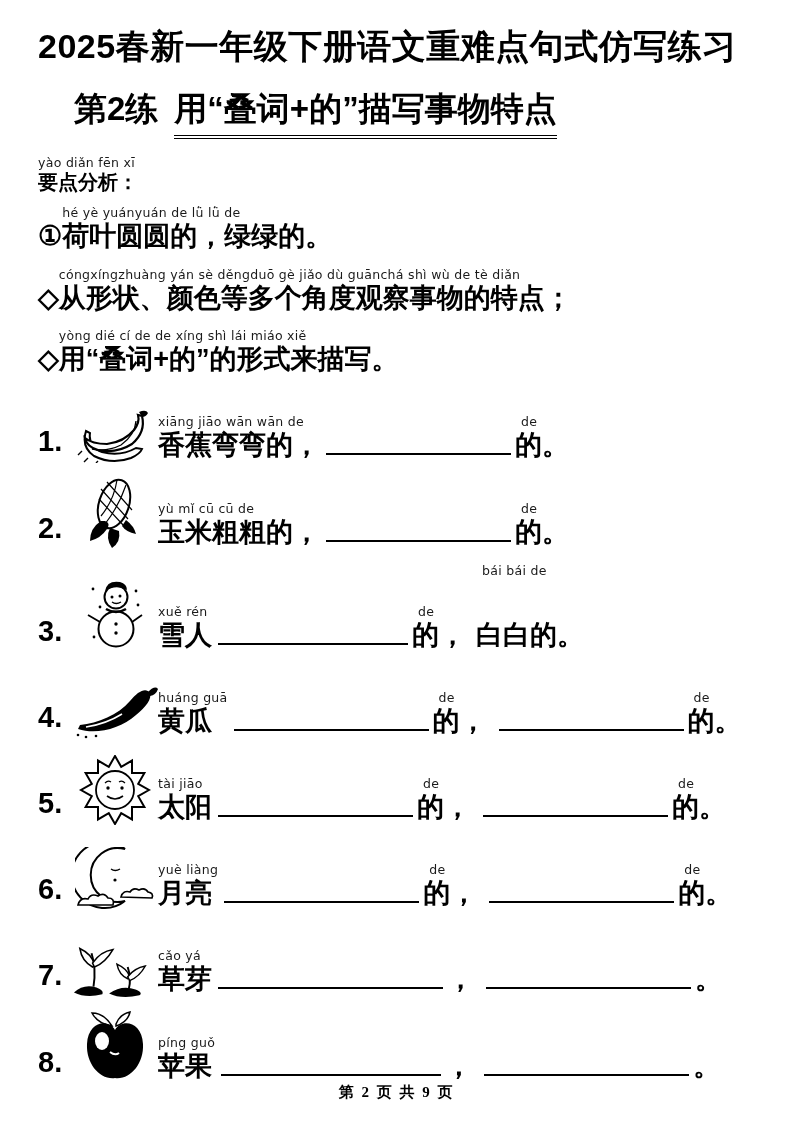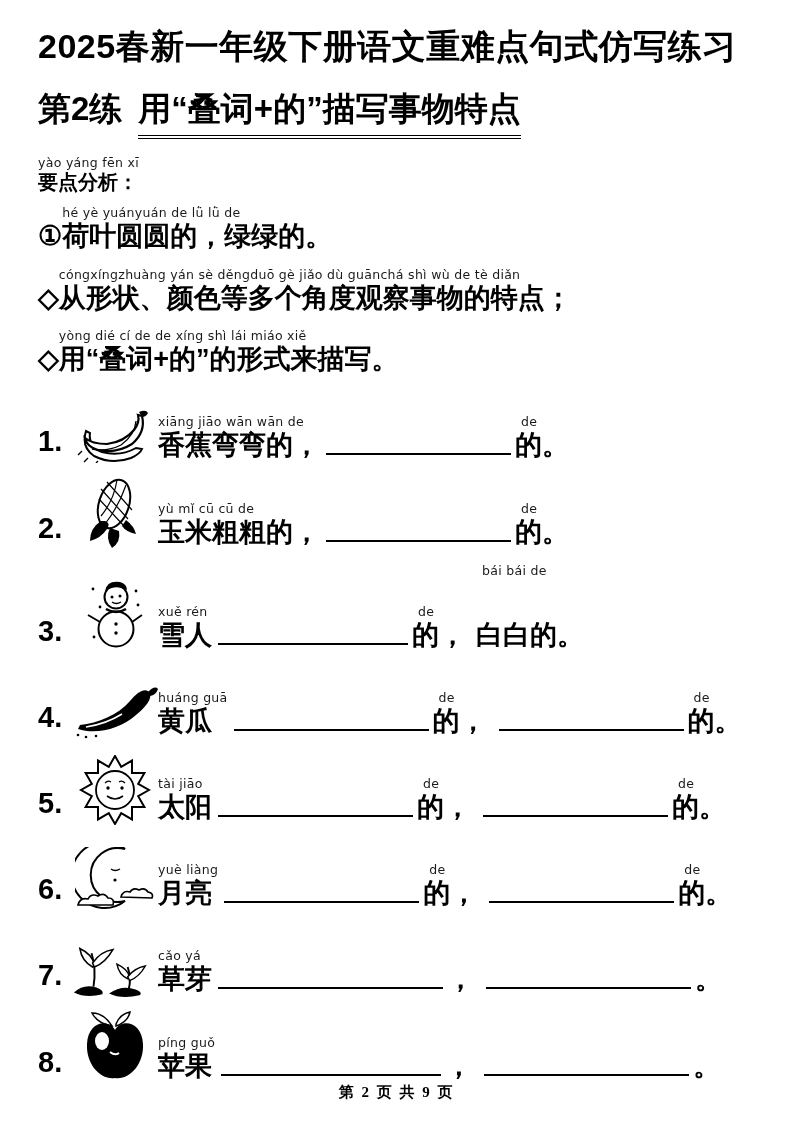--- a/index.html
+++ b/index.html
@@ -15,21 +15,21 @@
     width:793px; height:1122px;
     padding:26px 38px 14px 38px;
     background:#fff;
   }
   
   .h1 {
     font-size:34px; font-weight:900; letter-spacing:0.5px;
     line-height:1.2; white-space:nowrap;
   }
   .h2 { margin-top:20px; font-size:33px; font-weight:900; white-space:nowrap; }
-  .h2 .prefix { margin-right:16px; }
+  .h2 .prefix { margin-right:16px;margin-left:36px; }
   .h2 .topic {
     display:inline-block;
     border-bottom:4px double #000;
     padding-bottom:3px;
   }
   
   .stack { display:inline-flex; flex-direction:column; align-items:flex-start; }
   .py {
     font-family:"DejaVu Sans", sans-serif;
     font-size:12.5px; color:#1a1a1a; letter-spacing:0.3px;
@@ -82,21 +82,21 @@
 
 <div class="page">
 
   <div class="h1">2025春新一年级下册语文重难点句式仿写练习</div>
 
   <div class="h2">
     <span class="prefix">第2练</span><span class="topic">用“叠词+的”描写事物特点</span>
   </div>
 
   <div class="analysis-heading stack">
-    <span class="py">yào yáng fēn  xī</span>
+    <span class="py">yào diǎn fēn  xī</span>
     <span class="cn">要点分析：</span>
   </div>
 
   <div class="line">
     <span class="marker">①</span>
     <span class="stack">
       <span class="py">hé  yè yuányuán de   lǜ  lǜ  de</span>
       <span class="cn">荷叶圆圆的，绿绿的。</span>
     </span>
   </div>

